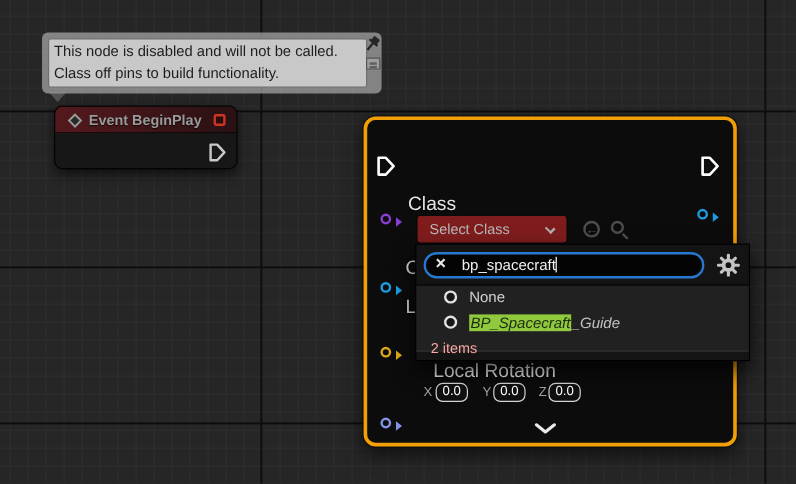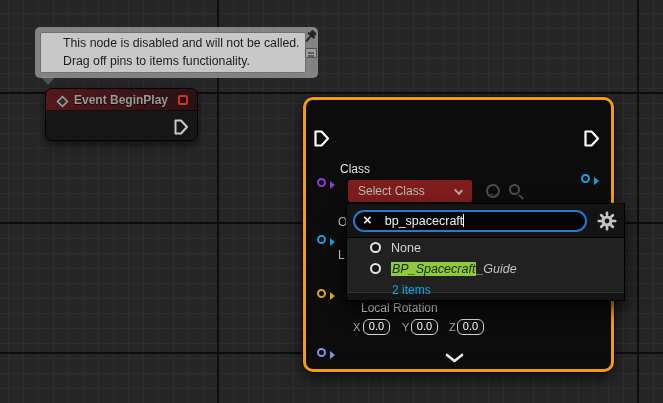--- a/index.html
+++ b/index.html
@@ -28,21 +28,21 @@
 
   
   .tooltip-outer {
     left:35px; top:27px; width:283px; height:51px;
     background:rgba(168,168,168,0.72);
     border-radius:5px; z-index:30;
   }
   .tooltip-inner {
     left:5px; top:5px; width:266px; height:41px;
     background:#c8c8c8; border:1px solid #707070; border-radius:2px;
-    padding:2px 22px; color:#1d1d1d; font-size:12.3px; line-height:17.5px;
+    padding:2px 4px; color:#1d1d1d; font-size:12.3px; line-height:17.5px;
     white-space:nowrap; overflow:hidden;
   }
   .tooltip-tail {
     left:41px; top:77px; width:0; height:0; z-index:29;
     border-left:7px solid transparent; border-right:7px solid transparent;
     border-top:8px solid rgba(90,90,90,0.85);
   }
   .tooltip-pin { left:268px; top:2px; width:14px; height:17px; }
   .tooltip-expand {
     left:270px; top:21px; width:12px; height:10px;
@@ -85,21 +85,21 @@
     background:rgba(11,11,11,0.96);
     border:3px solid #F29F05; border-radius:10px;
     box-shadow:0 6px 16px rgba(0,0,0,0.65), 0 0 0 1px rgba(0,0,0,0.5);
   }
   .create-header {
     left:0; top:0; width:305px; height:19px;
     background:linear-gradient(90deg,#AC3BB1 0%, #7C2E87 55%, #4B2055 100%);
     border-radius:6px 6px 0 0; border-bottom:1px solid rgba(0,0,0,0.5);
   }
   .create-title { left:28px; top:2px; font-size:12.5px; color:#fff; }
-  .pin-label { font-size:12px; color:#e4e4e4; text-shadow:0 1px 1px #000; white-space:nowrap; }
+  .pin-label { font-size:16px; color:#e4e4e4; text-shadow:0 1px 1px #000; white-space:nowrap; }
   .select-class {
     left:41px; top:79px; width:126px; height:24px;
     background:#7f1d1d; border:1px solid #0a0a0a; border-radius:3px;
     color:#b8b8b8; font-size:12px; line-height:22px; padding-left:10px;
   }
   .combo-caret {
     position:absolute; right:10px; top:7px; width:7px; height:7px;
     border-right:2px solid #b0b0b0; border-bottom:2px solid #b0b0b0;
     transform:rotate(45deg) scale(1,0.8);
   }
@@ -139,29 +139,29 @@
     background:#212121; border-top:1px solid #000; border-bottom:1px solid #333;
   }
   .picker-row { position:absolute; left:0; width:277px; height:21px; }
   .class-ring {
     position:absolute; left:23px; top:4px; width:11px; height:11px;
     border:2.5px solid #e2e2e2; border-radius:50%; background:#161616;
   }
   .row-text { position:absolute; left:44px; top:3px; font-size:12.5px; color:#d2d2d2; white-space:nowrap; }
   .hl { background:#90C83E; color:#1b2a0d; font-style:italic; padding:0 1px; }
   .suffix { color:#c2c2c2; font-style:italic; }
-  .results-count { left:12px; top:79px; font-size:12px; color:#0ea5e9;margin-left:33px; }
+  .results-count { left:12px; top:79px; font-size:12px; color:#fca5a5; }
 </style>
 </head>
 <body>
 
 <div class="abs tooltip-outer">
   <div class="abs tooltip-inner">
     <div>This node is disabled and will not be called.</div>
-    <div>Drag off pins to items functionality.</div>
+    <div>Class off pins to build functionality.</div>
   </div>
   <div class="abs tooltip-pin">
     <svg width="14" height="17" viewBox="0 0 14 17">
       <g fill="#262626" transform="rotate(40 7 8)">
         <rect x="4" y="1" width="6" height="5" rx="1"></rect>
         <rect x="6" y="6" width="2" height="8"></rect>
         <rect x="2.5" y="5" width="9" height="2" rx="1"></rect>
       </g>
     </svg>
   </div>

